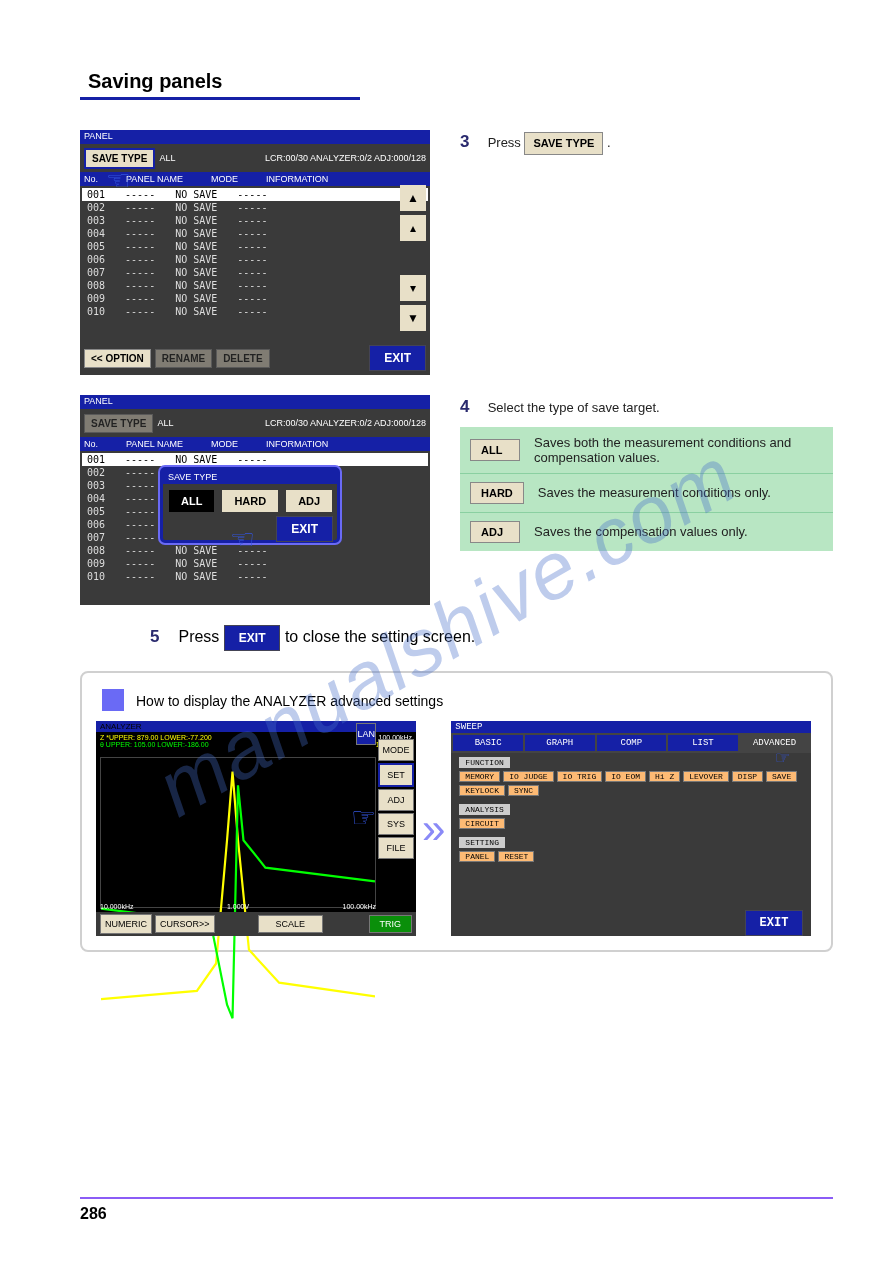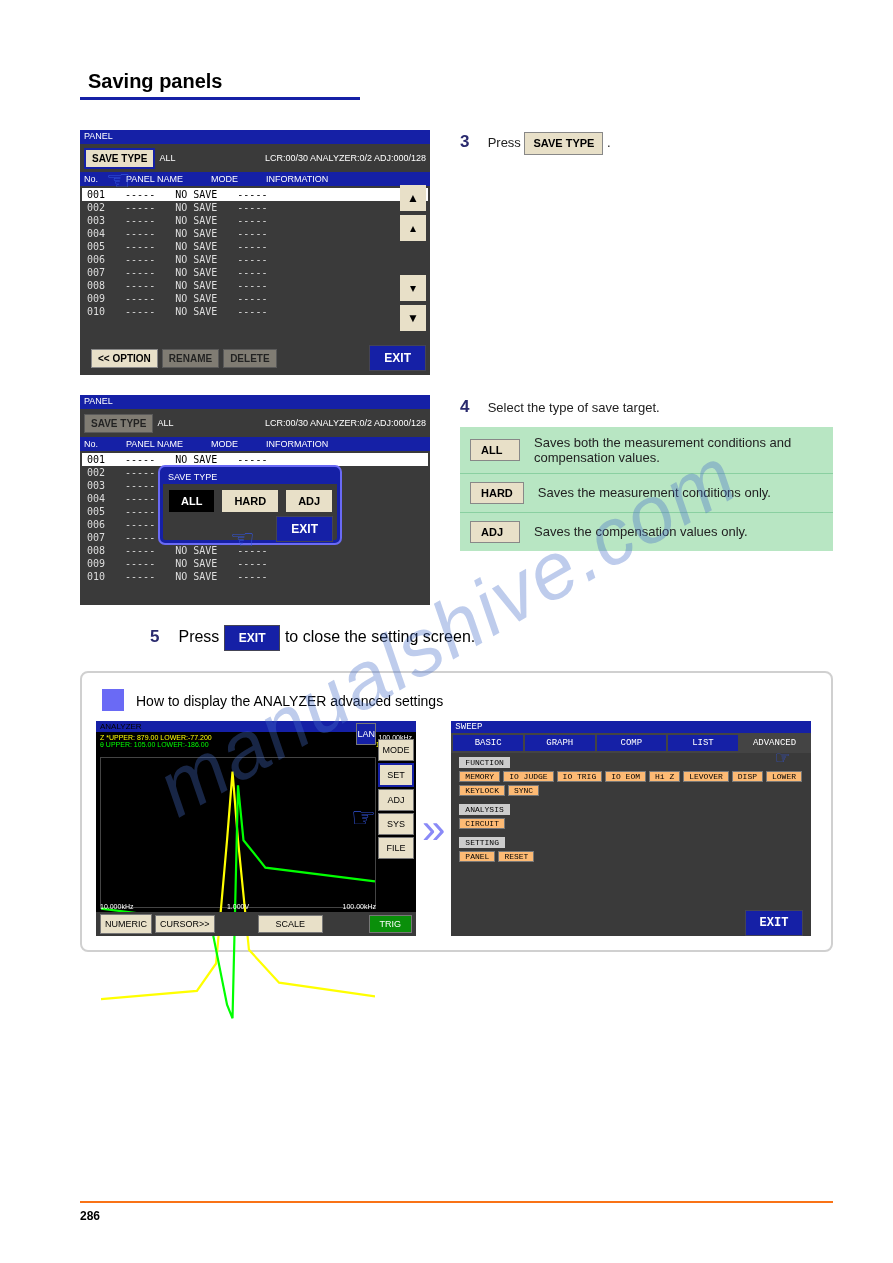--- a/index.html
+++ b/index.html
@@ -12,21 +12,21 @@
   .ss-titlebar { background: #1520A6; height: 14px; padding: 1px 4px; font-size: 9px; }
   .ss-toolbar { background: #3a3a3a; height: 28px; display: flex; align-items: center; padding: 0 4px; gap: 4px; font-size: 9px; color: #fff; }
   .btn-beige { background: #E8E0C8; color: #000; border: 1px solid #888; padding: 3px 6px; font-size: 10px; font-weight: bold; display: inline-block; }
   .btn-beige.disabled { opacity: 0.4; }
   .ss-header-row { background: #1520A6; font-size: 9px; padding: 2px 4px; display: flex; gap: 28px; }
   .ss-list { background: #3a3a3a; padding: 2px; }
   .ss-list-row { display: flex; font-size: 10px; padding: 1px 5px; gap: 20px; color: #ddd; font-family: monospace; }
   .ss-list-row.sel { background: #fff; color: #000; }
   .ss-scroll { position: absolute; right: 4px; top: 55px; width: 26px; display: flex; flex-direction: column; gap: 4px; }
   .ss-scroll .sc-btn { background: #E8E0C8; height: 26px; display: flex; align-items: center; justify-content: center; color: #000; font-size: 12px; }
-  .ss-bottombar { position: absolute; bottom: 0; left: 0; right: 0; height: 34px; background: #3a3a3a; display: flex; align-items: center; padding: 0 4px; gap: 4px; margin-left: 7px; }
+  .ss-bottombar { position: absolute; bottom: 0; left: 0; right: 0; height: 34px; background: #3a3a3a; display: flex; align-items: center; padding: 0 4px; gap: 4px; }
   .btn-exit { background: #1520A6; color: #fff; padding: 5px 14px; font-size: 12px; font-weight: bold; margin-left: auto; border: 1px solid #445; }
   .pointer { position: absolute; font-size: 28px; color: #3355dd; transform: scaleX(-1); }
   .dialog-box { position: absolute; border: 3px solid #1520A6; background: #3a3a3a; border-radius: 5px; box-shadow: 0 0 0 2px #6a6af5; }
   .dialog-title { background: #1520A6; font-size: 9px; padding: 2px 5px; color: #fff; }
   .dialog-body { padding: 6px; display: flex; gap: 8px; }
   .dialog-btn { background: #E8E0C8; color: #000; padding: 5px 12px; font-size: 11px; font-weight: bold; }
   .dialog-btn.sel { background: #000; color: #fff; }
   .right-col { flex: 1; font-size: 13px; color: #222; }
   .right-col p { margin-bottom: 8px; line-height: 1.4; }
   .step-num { font-weight: bold; display: inline-block; width: 24px; color: #2a2a6e; font-size: 17px; }
@@ -42,21 +42,21 @@
   .analyzer-shot { width: 320px; height: 215px; background: #000; position: relative; font-size: 8px; }
   .sweep-shot { width: 360px; height: 215px; background: #3a3a3a; position: relative; font-size: 9px; font-family: Liberation Mono, monospace; }
   .sweep-tabs { display: flex; gap: 2px; background: #444; padding: 2px; }
   .sweep-tab { flex: 1; background: #1520A6; color: #fff; text-align: center; padding: 3px 0; font-size: 9px; }
   .sweep-section { padding: 4px 8px; }
   .sweep-label { background: #ccc; color: #000; font-size: 8px; padding: 1px 6px; display: inline-block; margin-bottom: 3px; }
   .sweep-btns { display: flex; flex-wrap: wrap; gap: 3px; }
   .sweep-btn { background: #fdba74; color: #000; padding: 0 5px; font-size: 8px; border: 1px solid #777; }
   .arrow-big { font-size: 42px; color: #8a8af7; display: flex; align-items: center; }
   .watermark { position: absolute; top: 50%; left: 50%; width: 800px; height: 400px; transform: translate(-50%, -50%) rotate(-30deg); font-size: 80px; color: rgba(70,110,200,0.35); font-weight: 300; pointer-events: none; display: flex; align-items: center; justify-content: center; z-index: 99; font-style: italic; letter-spacing: 2px; }
-  .footer-line { position: absolute; bottom: 40px; left: 80px; right: 60px; border-top: 2px solid #f97316; padding-top: 6px; font-size: 12px; font-weight: bold; }
+  .footer-line { position: absolute; bottom: 40px; left: 80px; right: 60px; border-top: 2px solid #8b5cf6; padding-top: 6px; font-size: 16px; font-weight: bold; }
   .sidebar-btns { position:absolute; right:2px; top:18px; width:36px; display:flex; flex-direction:column; gap:2px;}
   .sb-btn { background:#E8E0C8; color:#000; text-align:center; font-size:9px; padding:5px 0; border:1px solid #777;}
   .sb-btn.lan { background:#1520A6; color:#fff;}
   .sb-btn.trig { background:#0a8f0a; color:#fff;}
   .chart-area { position:absolute; left:4px; top:36px; right:40px; bottom:28px; background:#000; border:1px solid #444;}
   .chart-curve { position:absolute; left:0; right:0; bottom:0; top:0; }
   .an-bottom { position:absolute; bottom:0; left:0; right:0; height:24px; background:#3a3a3a; display:flex; align-items:center; padding:0 4px; gap:3px;}
 </style>
 </head>
 <body>
@@ -337,21 +337,21 @@
         <div class="sweep-section">
           <div class="sweep-label">FUNCTION</div>
           <div class="sweep-btns">
             <span class="sweep-btn">MEMORY</span>
             <span class="sweep-btn">IO JUDGE</span>
             <span class="sweep-btn">IO TRIG</span>
             <span class="sweep-btn">IO EOM</span>
             <span class="sweep-btn">Hi Z</span>
             <span class="sweep-btn">LEVOVER</span>
             <span class="sweep-btn">DISP</span>
-            <span class="sweep-btn">LOWER</span>
+            <span class="sweep-btn">SAVE</span>
             <span class="sweep-btn">KEYLOCK</span>
             <span class="sweep-btn">SYNC</span>
           </div>
         </div>
         <div class="sweep-section">
           <div class="sweep-label">ANALYSIS</div>
           <div class="sweep-btns">
             <span class="sweep-btn">CIRCUIT</span>
           </div>
         </div>

